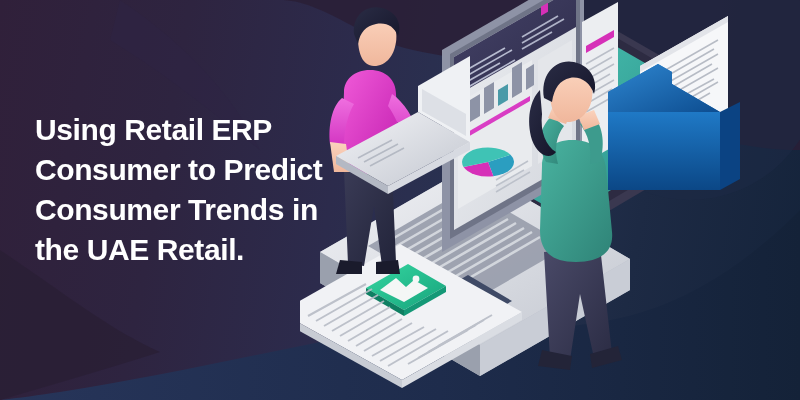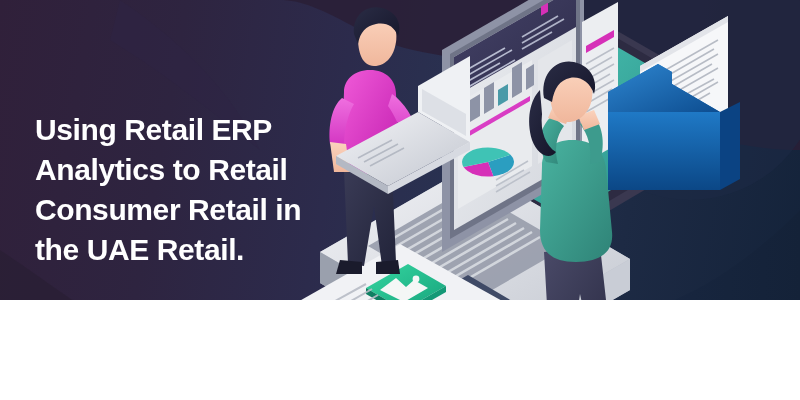--- a/index.html
+++ b/index.html
@@ -1,18 +1,18 @@
 <!DOCTYPE html>
 <html><head>
 <meta charset="utf-8">
 <style>
   html,body{margin:0;padding:0;background:#fff;}
   *{box-sizing:border-box;}
   .banner{
-    position:relative;width:800px;height:300px;overflow:hidden;
+    position:relative;width:800px;height:400px;overflow:hidden;
     font-family:"Liberation Sans", sans-serif;
     background:linear-gradient(100deg,#30203a 0%,#2e2440 22%,#2c2b4c 42%,#283352 60%,#1d2a44 78%,#14233a 100%);
   }
   .layer{position:absolute;inset:0;}
   .layer svg{display:block;width:800px;height:400px;}
 
   
   .headline{
     position:absolute;left:35px;top:110px;width:380px;
     color:#ffffff;font-weight:bold;font-size:30px;line-height:1.33;
@@ -53,22 +53,22 @@
       <path d="M0,400 L800,400 L800,210 C760,250 700,300 620,318 C520,340 430,320 330,340 C240,358 150,378 60,392 C40,395 18,398 0,400 Z" fill="url(#gNavyWave)"></path>
 
       <path d="M0,400 L0,250 C60,290 110,330 160,352 C110,368 55,384 0,400 Z" fill="#2a1f34" opacity="0.75"></path>
 
       <circle cx="690" cy="70" r="130" fill="#1d2a46" opacity="0.55"></circle>
     </svg>
   </div>
 
   <div class="headline">
     <span class="ln">Using Retail ERP</span>
-    <span class="ln">Analytics to Retail</span>
-    <span class="ln">Consumer Retail in</span>
+    <span class="ln">Consumer to Predict</span>
+    <span class="ln">Consumer Trends in</span>
     <span class="ln">the UAE Retail.</span>
   </div>
 
   <div class="art">
     <svg viewBox="0 0 510 410">
       <defs>
         <linearGradient id="mag" x1="0" y1="0" x2="1" y2="1">
           <stop offset="0%" stop-color="#f05ad8"></stop>
             <stop offset="100%" stop-color="#c21fb0"></stop>
         </linearGradient>

